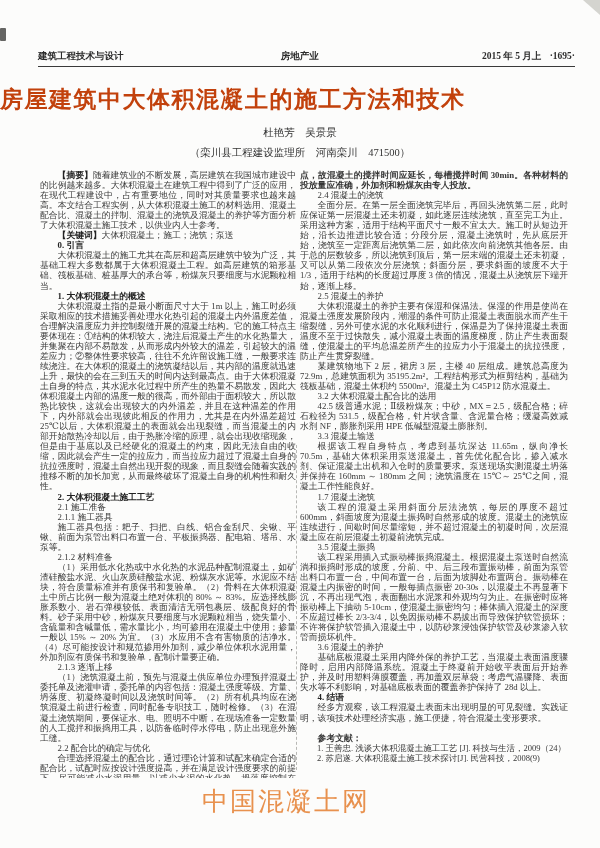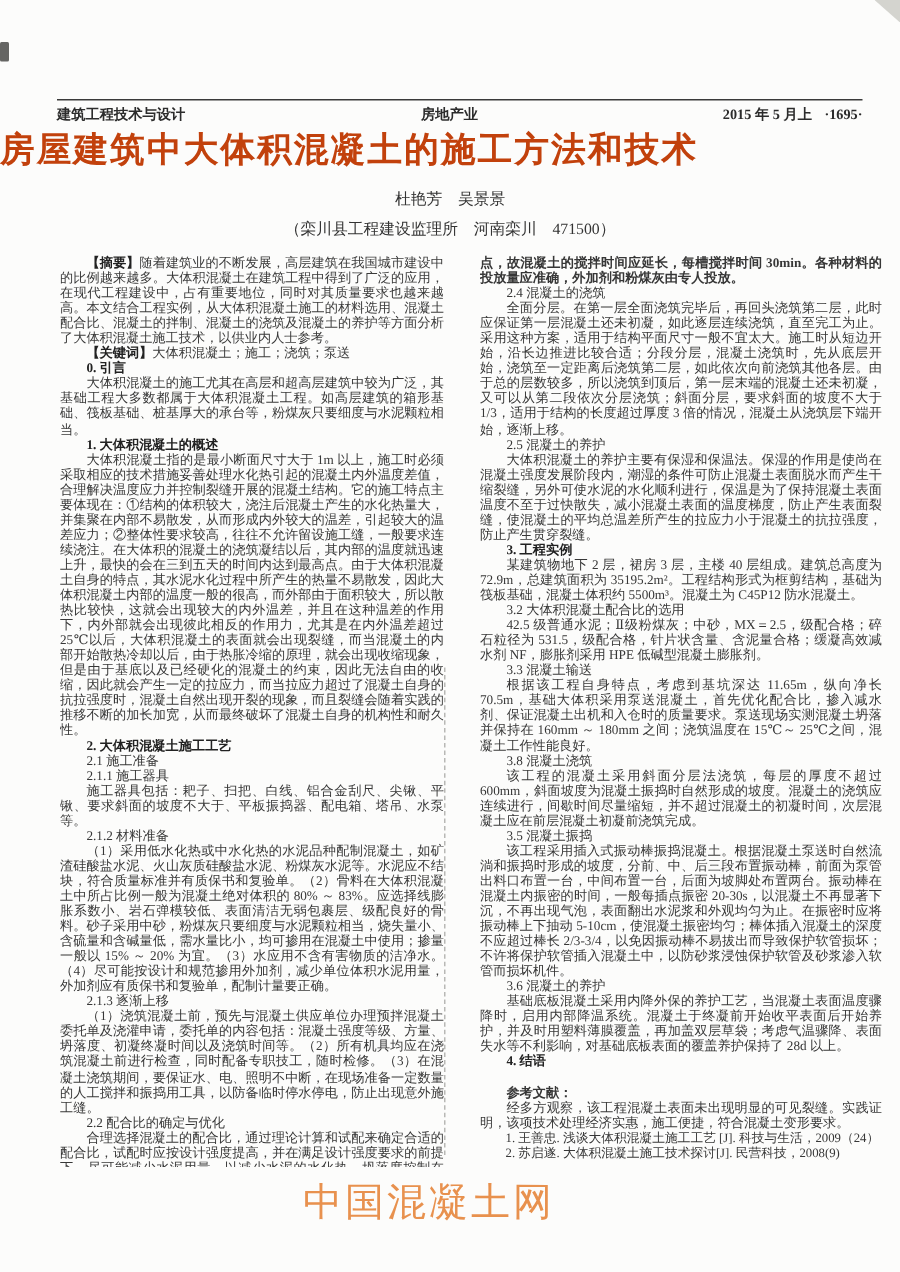--- a/index.html
+++ b/index.html
@@ -10,21 +10,21 @@
     font-family:"Liberation Serif","DejaVu Serif",serif;
     color:#333333;
     overflow:hidden;
   }
   .page { position:absolute; inset:0; }
 
   
   .journal-header {
     position:absolute; top:50px; left:38px; width:537px;
     display:flex; justify-content:space-between; align-items:flex-end;
-    font-size:9.5px; font-weight:bold; color:#2c2c2c;margin-top:20px;
+    font-size:9.5px; font-weight:bold; color:#2c2c2c;
   }
   .journal-header .right-group span { margin-left:6px; }
   .header-rule {
     position:absolute; top:66px; left:38px; width:537px;
     border-top:1.4px solid #3a3a3a;
   }
 
   
   .paper-title {
     position:absolute; top:84px; left:0; width:100%;
@@ -36,21 +36,21 @@
     text-align:center; font-size:10.5px; color:#333;
   }
   .paper-affiliation {
     position:absolute; top:146px; left:0; width:100%;
     text-align:center; font-size:10.5px; color:#333;
   }
 
   
   .columns {
     position:absolute; top:170px; left:40px;
-    display:flex; gap:24px;
+    display:flex; gap:4px;
     height:608px; overflow:hidden;
   }
   .col { overflow:hidden; }
   .col-left  { width:256px; }
   .col-right { width:268px; }
   .para {
     font-size:8.8px; line-height:10.05px;
     text-align:justify; color:#373737;
     text-indent:2em;
   }
@@ -114,49 +114,48 @@
     <div class="col col-left" id="col-left">
         <p class="para abstract"><b>【摘要】</b>随着建筑业的不断发展，高层建筑在我国城市建设中的比例越来越多。大体积混凝土在建筑工程中得到了广泛的应用，在现代工程建设中，占有重要地位，同时对其质量要求也越来越高。本文结合工程实例，从大体积混凝土施工的材料选用、混凝土配合比、混凝土的拌制、混凝土的浇筑及混凝土的养护等方面分析了大体积混凝土施工技术，以供业内人士参考。</p>
         <p class="para abstract"><b>【关键词】</b>大体积混凝土；施工；浇筑；泵送</p>
         <p class="para h1">0. 引言</p>
         <p class="para body">大体积混凝土的施工尤其在高层和超高层建筑中较为广泛，其基础工程大多数都属于大体积混凝土工程。如高层建筑的箱形基础、筏板基础、桩基厚大的承台等，粉煤灰只要细度与水泥颗粒相当。</p>
         <p class="para h1">1. 大体积混凝土的概述</p>
         <p class="para body">大体积混凝土指的是最小断面尺寸大于 1m 以上，施工时必须采取相应的技术措施妥善处理水化热引起的混凝土内外温度差值，合理解决温度应力并控制裂缝开展的混凝土结构。它的施工特点主要体现在：①结构的体积较大，浇注后混凝土产生的水化热量大，并集聚在内部不易散发，从而形成内外较大的温差，引起较大的温差应力；②整体性要求较高，往往不允许留设施工缝，一般要求连续浇注。在大体积的混凝土的浇筑凝结以后，其内部的温度就迅速上升，最快的会在三到五天的时间内达到最高点。由于大体积混凝土自身的特点，其水泥水化过程中所产生的热量不易散发，因此大体积混凝土内部的温度一般的很高，而外部由于面积较大，所以散热比较快，这就会出现较大的内外温差，并且在这种温差的作用下，内外部就会出现彼此相反的作用力，尤其是在内外温差超过 25℃以后，大体积混凝土的表面就会出现裂缝，而当混凝土的内部开始散热冷却以后，由于热胀冷缩的原理，就会出现收缩现象，但是由于基底以及已经硬化的混凝土的约束，因此无法自由的收缩，因此就会产生一定的拉应力，而当拉应力超过了混凝土自身的抗拉强度时，混凝土自然出现开裂的现象，而且裂缝会随着实践的推移不断的加长加宽，从而最终破坏了混凝土自身的机构性和耐久性。</p>
         <p class="para h1">2. 大体积混凝土施工工艺</p>
         <p class="para h2">2.1 施工准备</p>
         <p class="para h2">2.1.1 施工器具</p>
-        <p class="para body">施工器具包括：耙子、扫把、白线、铝合金刮尺、尖锹、平锹、要求斜面的坡度不大于、平板振捣器、配电箱、塔吊、水泵等。</p>
+        <p class="para body">施工器具包括：耙子、扫把、白线、铝合金刮尺、尖锹、平锹、前面为泵管出料口布置一台、平板振捣器、配电箱、塔吊、水泵等。</p>
         <p class="para h2">2.1.2 材料准备</p>
         <p class="para body">（1）采用低水化热或中水化热的水泥品种配制混凝土，如矿渣硅酸盐水泥、火山灰质硅酸盐水泥、粉煤灰水泥等。水泥应不结块，符合质量标准并有质保书和复验单。（2）骨料在大体积混凝土中所占比例一般为混凝土绝对体积的 80% ～ 83%。应选择线膨胀系数小、岩石弹模较低、表面清洁无弱包裹层、级配良好的骨料。砂子采用中砂，粉煤灰只要细度与水泥颗粒相当，烧失量小、含硫量和含碱量低，需水量比小，均可掺用在混凝土中使用；掺量一般以 15% ～ 20% 为宜。（3）水应用不含有害物质的洁净水。（4）尽可能按设计和规范掺用外加剂，减少单位体积水泥用量，外加剂应有质保书和复验单，配制计量要正确。</p>
         <p class="para h2">2.1.3 逐渐上移</p>
         <p class="para body">（1）浇筑混凝土前，预先与混凝土供应单位办理预拌混凝土委托单及浇灌申请，委托单的内容包括：混凝土强度等级、方量、坍落度、初凝终凝时间以及浇筑时间等。（2）所有机具均应在浇筑混凝土前进行检查，同时配备专职技工，随时检修。（3）在混凝土浇筑期间，要保证水、电、照明不中断，在现场准备一定数量的人工搅拌和振捣用工具，以防备临时停水停电，防止出现意外施工缝。</p>
         <p class="para h2">2.2 配合比的确定与优化</p>
         <p class="para body">合理选择混凝土的配合比，通过理论计算和试配来确定合适的配合比，试配时应按设计强度提高，并在满足设计强度要求的前提下，尽可能减少水泥用量，以减少水泥的水化热，坍落度控制在 20cm ～ 22cm 内。从实践经验看，水泥用量控制在 380kg/m，是可以防止裂缝出现的。</p>
       </div>
     <div class="col col-right" id="col-right">
         <p class="para body-cont">点，故混凝土的搅拌时间应延长，每槽搅拌时间 30min。各种材料的投放量应准确，外加剂和粉煤灰由专人投放。</p>
         <p class="para h2">2.4 混凝土的浇筑</p>
         <p class="para body">全面分层。在第一层全面浇筑完毕后，再回头浇筑第二层，此时应保证第一层混凝土还未初凝，如此逐层连续浇筑，直至完工为止。采用这种方案，适用于结构平面尺寸一般不宜太大。施工时从短边开始，沿长边推进比较合适；分段分层，混凝土浇筑时，先从底层开始，浇筑至一定距离后浇筑第二层，如此依次向前浇筑其他各层。由于总的层数较多，所以浇筑到顶后，第一层末端的混凝土还未初凝，又可以从第二段依次分层浇筑；斜面分层，要求斜面的坡度不大于 1/3，适用于结构的长度超过厚度 3 倍的情况，混凝土从浇筑层下端开始，逐渐上移。</p>
         <p class="para h2">2.5 混凝土的养护</p>
         <p class="para body">大体积混凝土的养护主要有保湿和保温法。保湿的作用是使尚在混凝土强度发展阶段内，潮湿的条件可防止混凝土表面脱水而产生干缩裂缝，另外可使水泥的水化顺利进行，保温是为了保持混凝土表面温度不至于过快散失，减小混凝土表面的温度梯度，防止产生表面裂缝，使混凝土的平均总温差所产生的拉应力小于混凝土的抗拉强度，防止产生贯穿裂缝。</p>
-        <p class="para h1">3. 工程实例</p>
         <p class="para body">某建筑物地下 2 层，裙房 3 层，主楼 40 层组成。建筑总高度为 72.9m，总建筑面积为 35195.2m²。工程结构形式为框剪结构，基础为筏板基础，混凝土体积约 5500m³。混凝土为 C45P12 防水混凝土。</p>
         <p class="para h2">3.2 大体积混凝土配合比的选用</p>
         <p class="para body">42.5 级普通水泥；Ⅱ级粉煤灰；中砂，MX＝2.5，级配合格；碎石粒径为 531.5，级配合格，针片状含量、含泥量合格；缓凝高效减水剂 NF，膨胀剂采用 HPE 低碱型混凝土膨胀剂。</p>
         <p class="para h2">3.3 混凝土输送</p>
         <p class="para body">根据该工程自身特点，考虑到基坑深达 11.65m，纵向净长 70.5m，基础大体积采用泵送混凝土，首先优化配合比，掺入减水剂、保证混凝土出机和入仓时的质量要求。泵送现场实测混凝土坍落并保持在 160mm ～ 180mm 之间；浇筑温度在 15℃～ 25℃之间，混凝土工作性能良好。</p>
-        <p class="para h2">3.8 混凝土浇筑</p>
+        <p class="para h2">1.7 混凝土浇筑</p>
         <p class="para body">该工程的混凝土采用斜面分层法浇筑，每层的厚度不超过 600mm，斜面坡度为混凝土振捣时自然形成的坡度。混凝土的浇筑应连续进行，间歇时间尽量缩短，并不超过混凝土的初凝时间，次层混凝土应在前层混凝土初凝前浇筑完成。</p>
         <p class="para h2">3.5 混凝土振捣</p>
         <p class="para body">该工程采用插入式振动棒振捣混凝土。根据混凝土泵送时自然流淌和振捣时形成的坡度，分前、中、后三段布置振动棒，前面为泵管出料口布置一台，中间布置一台，后面为坡脚处布置两台。振动棒在混凝土内振密的时间，一般每插点振密 20-30s，以混凝土不再显著下沉，不再出现气泡，表面翻出水泥浆和外观均匀为止。在振密时应将振动棒上下抽动 5-10cm，使混凝土振密均匀；棒体插入混凝土的深度不应超过棒长 2/3-3/4，以免因振动棒不易拔出而导致保护软管损坏；不许将保护软管插入混凝土中，以防砂浆浸蚀保护软管及砂浆渗入软管而损坏机件。</p>
         <p class="para h2">3.6 混凝土的养护</p>
         <p class="para body">基础底板混凝土采用内降外保的养护工艺，当混凝土表面温度骤降时，启用内部降温系统。混凝土于终凝前开始收平表面后开始养护，并及时用塑料薄膜覆盖，再加盖双层草袋；考虑气温骤降、表面失水等不利影响，对基础底板表面的覆盖养护保持了 28d 以上。</p>
         <p class="para h1">4. 结语</p>
+        <p class="para body">经多方观察，该工程混凝土表面未出现明显的可见裂缝。实践证明，该项技术处理经济实惠，施工便捷，符合混凝土变形要求。</p>
         <p class="para ref-head">参考文献：</p>
-        <p class="para body">经多方观察，该工程混凝土表面未出现明显的可见裂缝。实践证明，该项技术处理经济实惠，施工便捷，符合混凝土变形要求。</p>
         <p class="para ref">1. 王善忠. 浅谈大体积混凝土施工工艺 [J]. 科技与生活，2009（24）</p>
         <p class="para ref">2. 苏启遂. 大体积混凝土施工技术探讨[J]. 民营科技，2008(9)</p>
       </div>
   </div>
 
   <div class="col-divider"></div>
 
   <div class="watermark" style="color: rgb(232, 145, 78);">中国混凝土网</div>
 
 </div>

